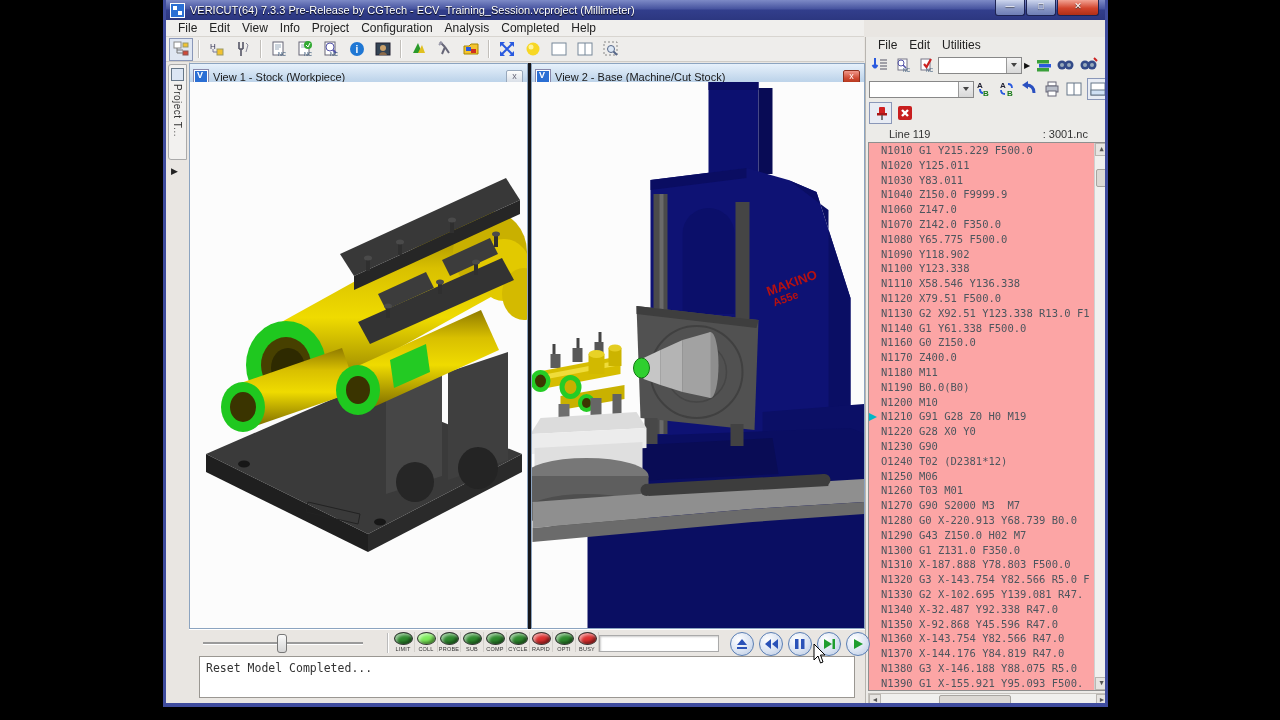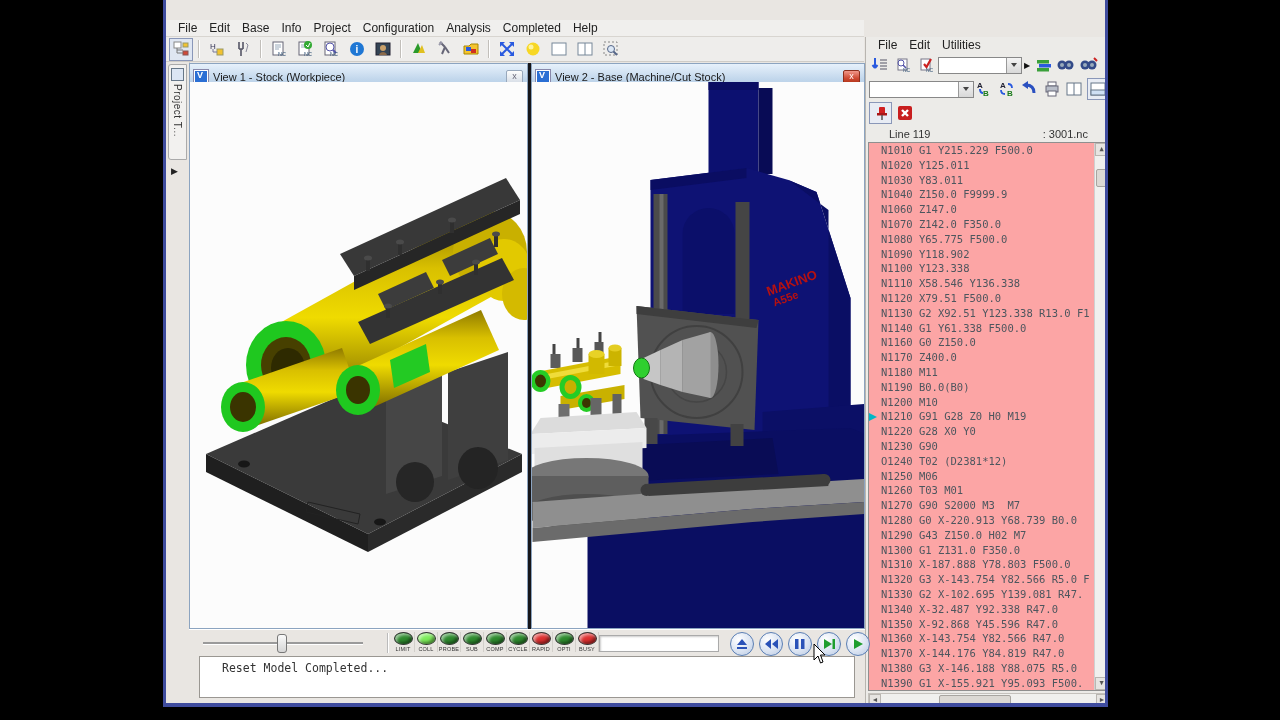--- a/index.html
+++ b/index.html
@@ -83,35 +83,44 @@
   .lights{position:absolute;left:203px;top:2px;display:flex;}
   .light-cell{width:22px;display:flex;flex-direction:column;align-items:center;border-right:1px solid #d2cfca;}
   .lamp{width:17px;height:11px;border-radius:50%;border:1px solid #333;box-shadow:inset 2px 2px 3px rgba(255,255,255,.55), inset -2px -2px 3px rgba(0,0,0,.45);}
   .light-label{font-size:5.5px;color:#333;margin-top:1px;letter-spacing:.2px;}
   .progress-strip{position:absolute;left:410px;top:5px;width:118px;height:15px;background:#fff;border:1px solid #aaa;box-shadow:inset 1px 1px 2px #ccc;}
   .vcr{position:absolute;left:536px;top:2px;display:flex;}
   .vcrbtn{width:22px;height:22px;border-radius:50%;margin-left:5px;border:1px solid #5b7fb4;
         background:radial-gradient(circle at 35% 30%,#ffffff,#dbe4f2 55%,#b9c9e2);display:flex;align-items:center;justify-content:center;}
   
   .statusbox{position:absolute;left:33px;top:656px;width:656px;height:42px;background:#fff;border:1px solid #9a9792;
-        font-family:"DejaVu Sans Mono",monospace;font-size:11.5px;color:#333;padding:3px 22px;box-sizing:border-box;line-height:16px;}
+        font-family:"DejaVu Sans Mono",monospace;font-size:11.5px;color:#333;padding:3px 6px;box-sizing:border-box;line-height:16px;}
   .cursor-svg{position:absolute;left:613px;top:-14px;}
   svg text{font-family:"Liberation Sans",sans-serif;}
 </style>
 </head>
 <body>
 
 <div class="stage">
  <div class="app">
 
+  <div class="titlebar">
+    <span class="app-icon"></span>
+    <span class="title-text">VERICUT(64)   7.3.3 Pre-Release by CGTech - ECV_Training_Session.vcproject (Millimeter)</span>
+    <div class="winbtns">
+      <div class="wbtn">—</div>
+      <div class="wbtn">□</div>
+      <div class="wbtn close">✕</div>
+    </div>
+  </div>
 
   <div class="menubar">
     <span>File</span>
     <span>Edit</span>
-    <span>Base</span>
+    <span>View</span>
     <span>Info</span>
     <span>Project</span>
     <span>Configuration</span>
     <span>Analysis</span>
     <span>Completed</span>
     <span>Help</span>
   </div>
 
   <div class="toolbar">
     <span class="ticon pressed">

